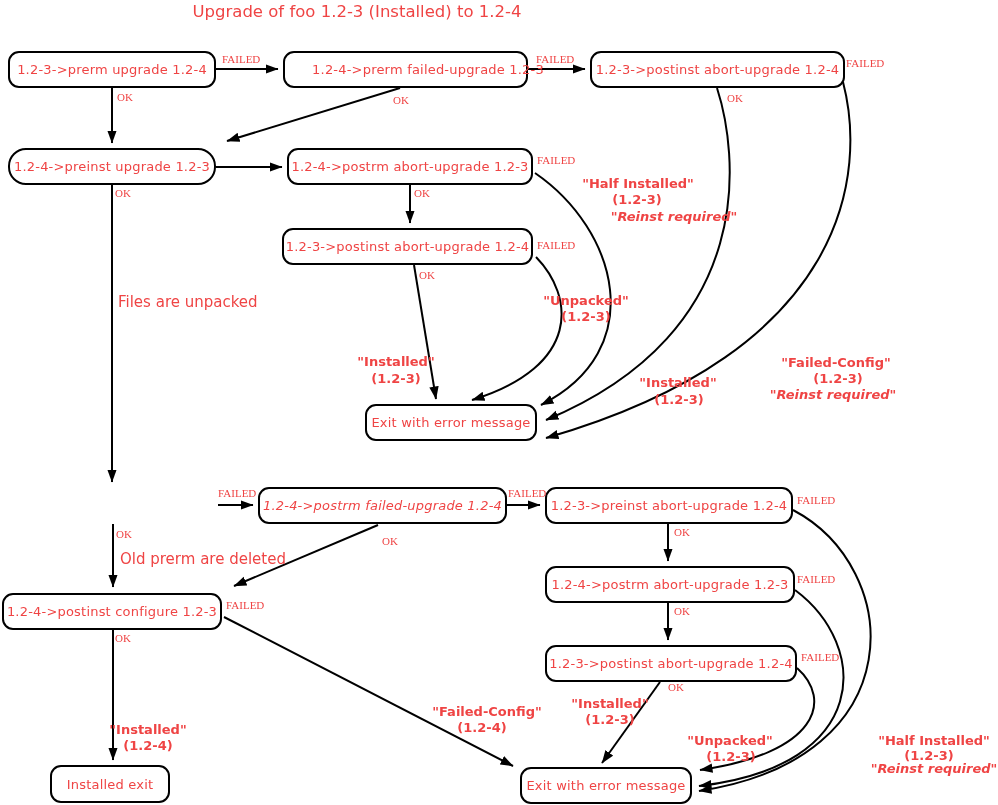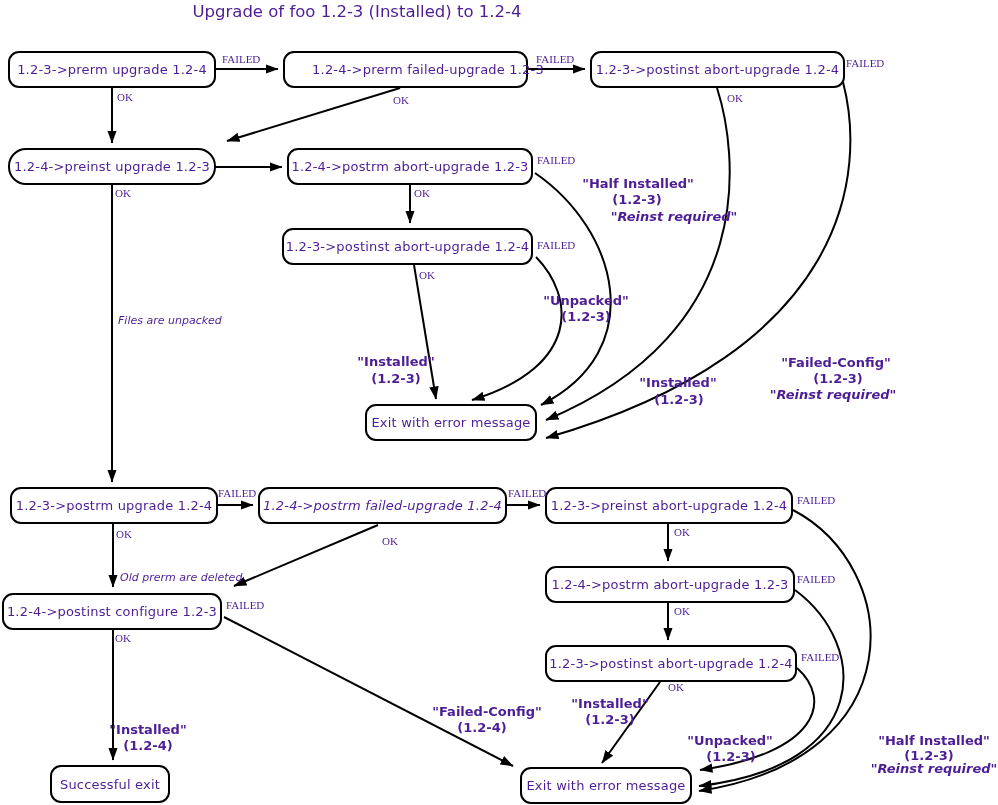--- a/index.html
+++ b/index.html
@@ -1,18 +1,18 @@
 <!DOCTYPE html>
 <html><head>
 <meta charset="utf-8">
 <style>
   html,body { margin:0; padding:0; background:#ffffff; }
   .stage {
     position:relative; width:998px; height:805px; background:#ffffff;
-    font-family:"DejaVu Sans", "Liberation Sans", sans-serif; color:#4c1d95;
+    font-family:"DejaVu Sans", "Liberation Sans", sans-serif; color:#ef4444;
     overflow:hidden;
   }
   .layer { position:absolute; left:0; top:0; z-index:1; }
   .title {
     position:absolute; top:2px; left:357px; transform:translateX(-50%);
     font-size:16.5px; white-space:nowrap; z-index:3;
   }
   .node {
     position:absolute; box-sizing:border-box; background:#ffffff;
     border:2.5px solid #000; border-radius:11px;
@@ -21,22 +21,22 @@
   }
   .elabel {
     position:absolute; font-size:11px; white-space:nowrap; z-index:3;font-family:Liberation Serif, serif;
   }
   .state {
     position:absolute; transform:translateX(-50%); font-size:13px;
     font-weight:bold; white-space:nowrap; z-index:3;
   }
   .state.it { font-style:italic; }
   .note {
-    position:absolute; font-size:11px; font-style:italic;
-    white-space:nowrap; z-index:3;margin-top:21px;
+    position:absolute; font-size:15px; 
+    white-space:nowrap; z-index:3;
   }
 </style>
 </head>
 <body>
 
 <div class="stage">
 
   <svg class="layer" width="998" height="805" viewBox="0 0 998 805">
     <defs>
       <marker id="arrow" markerUnits="userSpaceOnUse" markerWidth="14" markerHeight="11" refX="12.5" refY="5.5" orient="auto">
@@ -73,27 +73,26 @@
 
   <div class="title">Upgrade of foo 1.2-3 (Installed) to 1.2-4</div>
 
   <div class="node" style="left:8px;top:51px;width:208px;height:37px;">1.2-3-&gt;prerm upgrade 1.2-4</div>
   <div class="node" style="left:283px;top:51px;width:245px;height:37px;padding-left:45px;">1.2-4-&gt;prerm failed-upgrade 1.2-3</div>
   <div class="node" style="left:590px;top:51px;width:255px;height:37px;">1.2-3-&gt;postinst abort-upgrade 1.2-4</div>
   <div class="node" style="left:8px;top:148px;width:208px;height:37px;border-radius:18px;">1.2-4-&gt;preinst upgrade 1.2-3</div>
   <div class="node" style="left:287px;top:148px;width:246px;height:37px;">1.2-4-&gt;postrm abort-upgrade 1.2-3</div>
   <div class="node" style="left:282px;top:228px;width:251px;height:37px;">1.2-3-&gt;postinst abort-upgrade 1.2-4</div>
   <div class="node" style="left:365px;top:404px;width:172px;height:37px;">Exit with error message</div>
-  <div class="node" style="left:10px;top:487px;width:208px;height:37px;">1.2-3-&gt;postrm upgrade 1.2-4</div>
   <div class="node" style="left:258px;top:487px;width:249px;height:37px;font-style:italic;">1.2-4-&gt;postrm failed-upgrade 1.2-4</div>
   <div class="node" style="left:545px;top:487px;width:248px;height:37px;">1.2-3-&gt;preinst abort-upgrade 1.2-4</div>
   <div class="node" style="left:545px;top:566px;width:250px;height:37px;">1.2-4-&gt;postrm abort-upgrade 1.2-3</div>
   <div class="node" style="left:545px;top:645px;width:252px;height:37px;">1.2-3-&gt;postinst abort-upgrade 1.2-4</div>
   <div class="node" style="left:2px;top:593px;width:220px;height:37px;">1.2-4-&gt;postinst configure 1.2-3</div>
-  <div class="node" style="left:50px;top:765px;width:120px;height:38px;">Successful exit</div>
+  <div class="node" style="left:50px;top:765px;width:120px;height:38px;">Installed exit</div>
   <div class="node" style="left:520px;top:767px;width:172px;height:37px;">Exit with error message</div>
 
   <span class="elabel" style="left:222px;top:53px;">FAILED</span>
   <span class="elabel" style="left:117px;top:91px;">OK</span>
   <span class="elabel" style="left:536px;top:53px;">FAILED</span>
   <span class="elabel" style="left:393px;top:94px;">OK</span>
   <span class="elabel" style="left:846px;top:57px;">FAILED</span>
   <span class="elabel" style="left:727px;top:92px;">OK</span>
   <span class="elabel" style="left:537px;top:154px;">FAILED</span>
   <span class="elabel" style="left:414px;top:187px;">OK</span>

